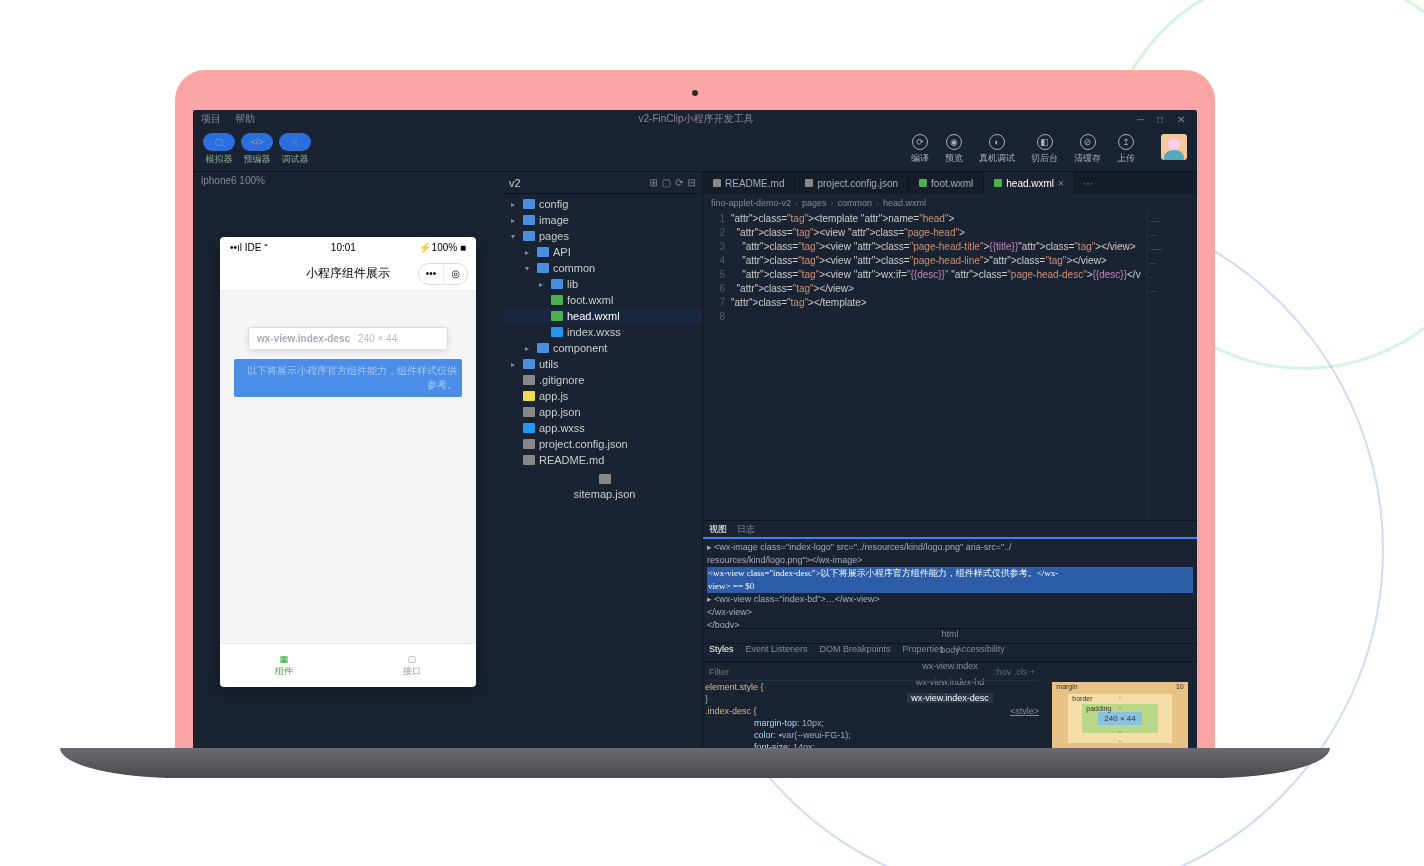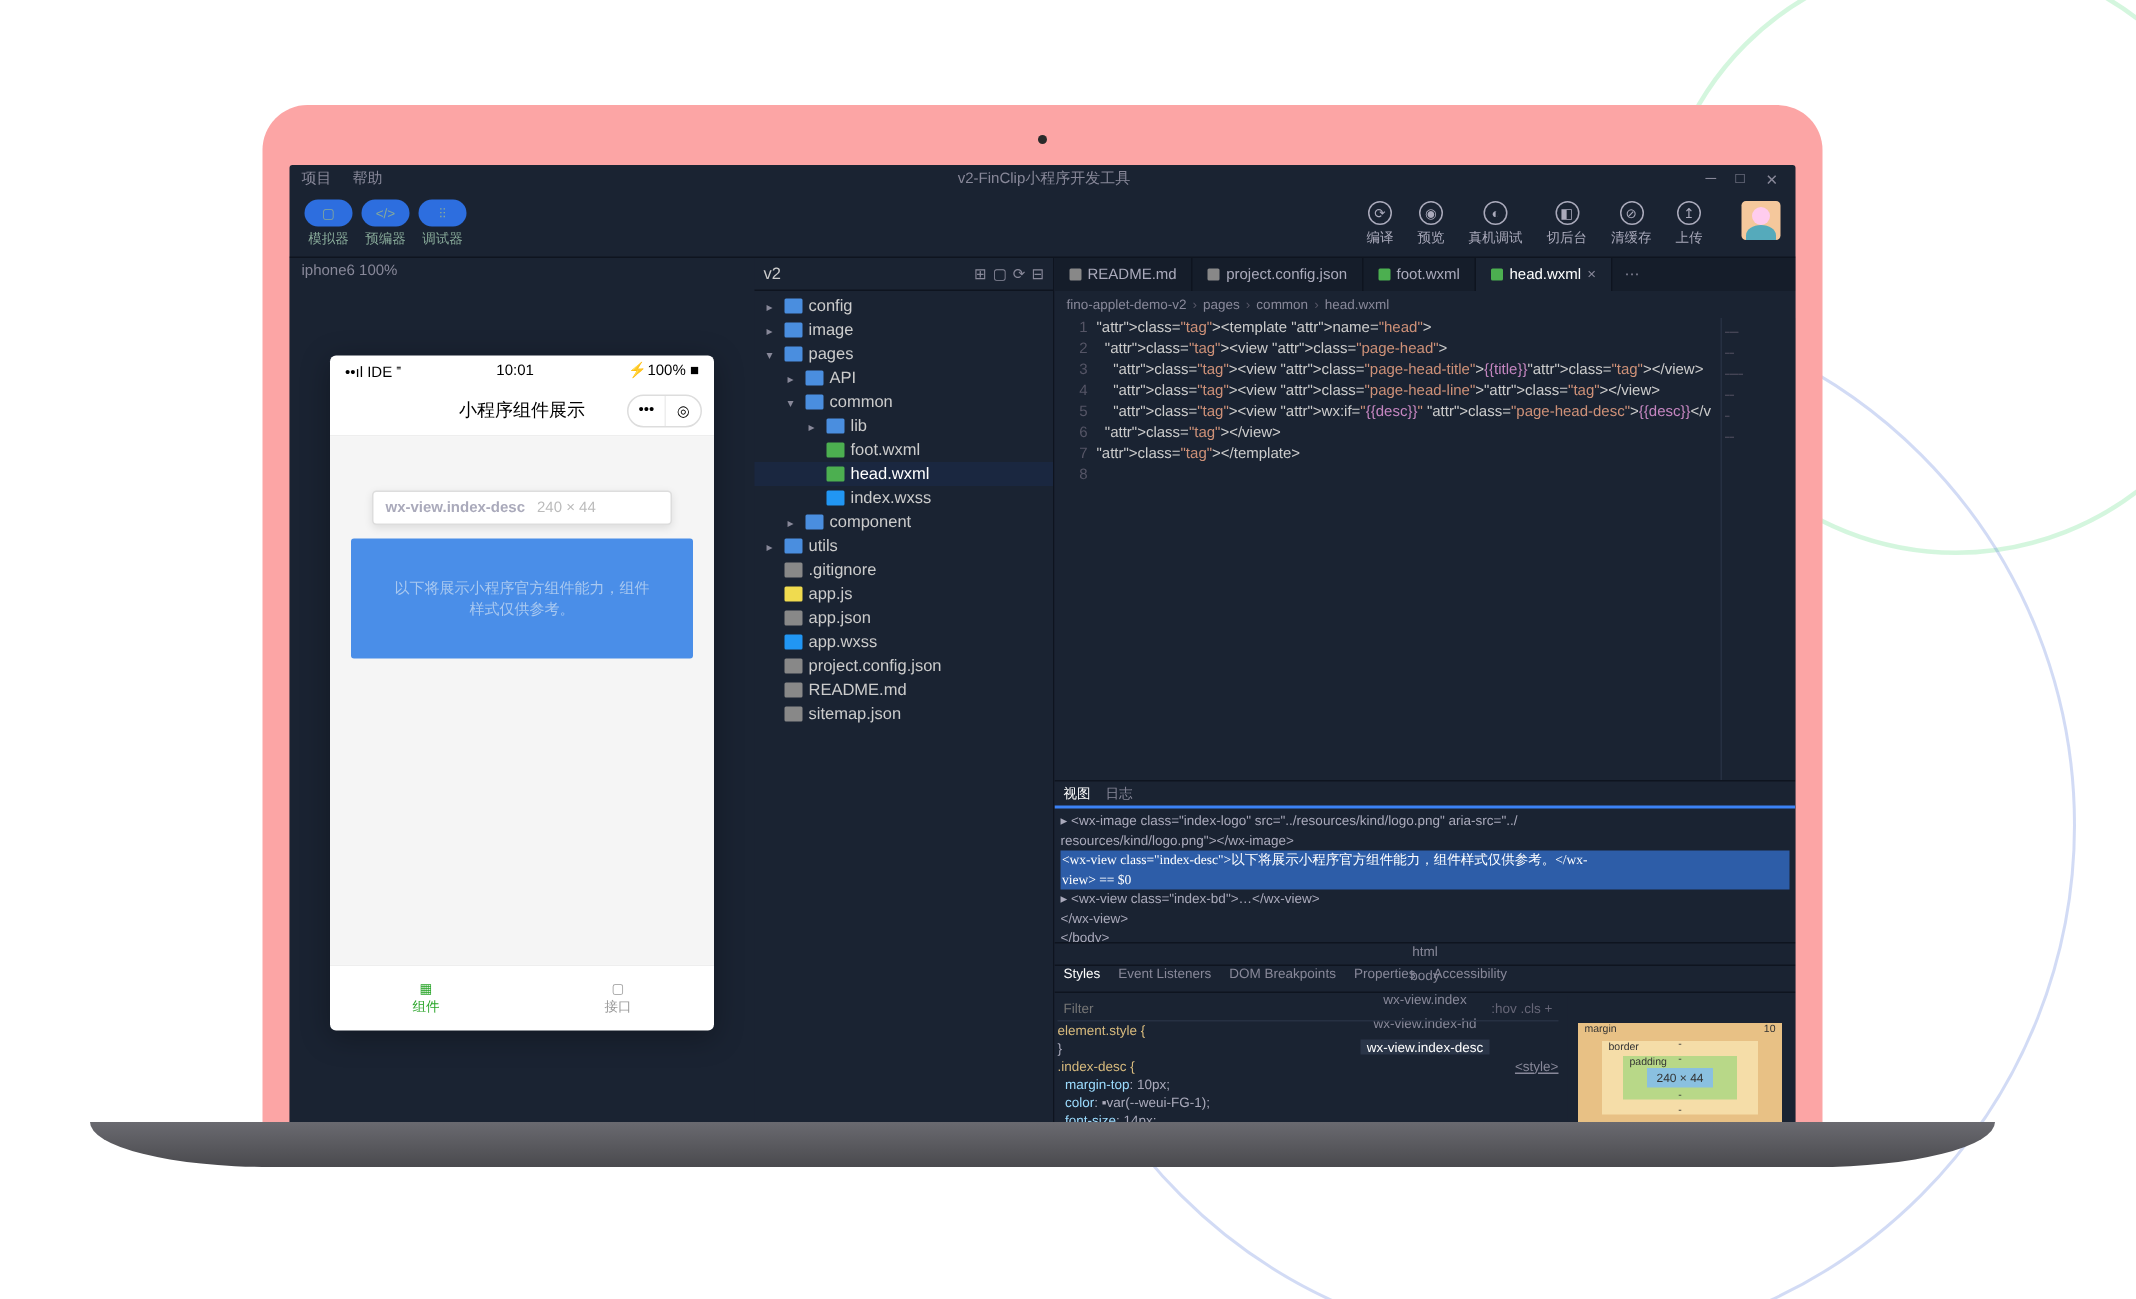--- a/index.html
+++ b/index.html
@@ -41,21 +41,21 @@
 .phone-wrap { flex: 1; display: flex; justify-content: center; align-items: flex-start; padding-top: 48px; }
 .phone { width: 256px; height: 450px; background: #fff; border-radius: 4px; box-shadow: 0 4px 20px rgba(0,0,0,.3); display: flex; flex-direction: column; }
 .ph-status { height: 20px; display: flex; align-items: center; justify-content: space-between; padding: 0 10px; font-size: 10px; color: #000; }
 .ph-nav { height: 34px; display: flex; align-items: center; justify-content: center; position: relative; border-bottom: 1px solid #eee; font-size: 12px; color: #000; }
 .ph-capsule { position: absolute; right: 8px; display: flex; border: 1px solid #ddd; border-radius: 12px; height: 22px; }
 .ph-capsule span { width: 24px; display: flex; align-items: center; justify-content: center; font-size: 10px; }
 .ph-body { flex: 1; background: #f5f5f5; padding: 0; position: relative; }
 .ph-logo-area { height: 60px; position: relative; }
 .tooltip { position: absolute; left: 28px; top: 36px; right: 28px; background: #fff; border: 1px solid #ddd; border-radius: 3px; padding: 5px 8px; font-size: 10px; display: flex; gap: 8px; box-shadow: 0 2px 6px rgba(0,0,0,.1); }
 .tooltip .dim { color: #bbb; }
-.hl-region { margin: 8px 14px; background: #4a8ee8; color: #a8c8f0; padding: 26px; font-size: 10px; text-align: center; border-radius: 2px; }
+.hl-region { margin: 8px 14px; background: #4a8ee8; color: #a8c8f0; padding: 5px; font-size: 10px; text-align: right; border-radius: 2px; }
 .ph-list { padding: 0 14px; }
 .ph-item { background: #fff; margin-bottom: 8px; padding: 14px 12px; display: flex; justify-content: space-between; align-items: center; font-size: 13px; color: #333; border-radius: 2px; cursor: pointer; }
 .ph-tabbar { height: 44px; border-top: 1px solid #eee; display: flex; }
 .ph-tab { flex: 1; display: flex; flex-direction: column; align-items: center; justify-content: center; font-size: 9px; gap: 1px; cursor: pointer; }
 .ph-tab.active { color: #2aa52a; }
 .ph-tab:not(.active) { color: #999; }
 
 
 .tree { width: 200px; background: #1a2332; border-right: 1px solid #0e141f; font-size: 11px; }
 .tree-hdr { height: 22px; display: flex; align-items: center; padding: 0 6px; color: #ccc; border-bottom: 1px solid #0e141f; }
@@ -95,21 +95,21 @@
 .dom-pane .hl { background: #2d5da8; color: #fff; padding: 0 1px; font-family: Liberation Serif, serif; }
 .crumb2 { height: 16px; border-top: 1px solid #0e141f; border-bottom: 1px solid #0e141f; padding: 0 6px; display: flex; align-items: center; gap: 6px; font-size: 9px; color: #889; flex-direction: column; }
 .crumb2 .active { color: #fff; background: #2a3548; padding: 0 4px; }
 .styles-hdr { height: 18px; display: flex; align-items: flex-start; padding: 0 6px; gap: 12px; border-bottom: 1px solid #0e141f; color: #889; }
 .styles-hdr .active { color: #fff; }
 .styles-body { flex: 1; display: flex; padding: 2px; gap: 6px; overflow: hidden; }
 .styles-list { flex: 1; font-family: Menlo, monospace; font-size: 9px; line-height: 12px; color: #aab; }
 .styles-filter { display: flex; border-bottom: 1px solid #263042; padding: 2px 4px; color: #667; }
 .styles-filter input { background: none; border: none; color: #aab; font-size: 9px; flex: 1; outline: none; }
 .rule-src { float: right; color: #889; text-decoration: underline; }
-.prop { color: #9cdcfe; } .val { color: #aab; } .sel2 { color: #d7ba7d; }
+.prop { color: #9cdcfe; margin-left: 44px; } .val { color: #aab; } .sel2 { color: #d7ba7d; }
 .boxmodel { width: 150px; height: 110px; background: #1a2332; display: flex; align-items: center; justify-content: center; }
 .bm-margin { background: #e8c185; padding: 12px 16px; font-size: 8px; color: #333; position: relative; }
 .bm-border { background: #f5dda8; padding: 10px 14px; position: relative; }
 .bm-padding { background: #b8d888; padding: 8px 16px; position: relative; }
 .bm-content { background: #8ac0e0; padding: 2px 6px; color: #333; }
 .bm-label { position: absolute; left: 4px; top: 1px; font-size: 7px; }
 .bm-val { position: absolute; font-size: 7px; color: #333; }
 </style>
 </head>
 <body>
@@ -305,21 +305,21 @@
             <div class="tnode" style="padding-left: 8px;">
               <span class="arr"></span>
               <span class="fico json"></span>
               <span>project.config.json</span>
             </div>
             <div class="tnode" style="padding-left: 8px;">
               <span class="arr"></span>
               <span class="fico md"></span>
               <span>README.md</span>
             </div>
-            <div class="tnode" style="padding-left: 8px;">
+            <div class="tnode" style="padding-left: 8px; flex-direction: column;">
               <span class="arr"></span>
               <span class="fico json"></span>
               <span>sitemap.json</span>
             </div>
           </div>
     </div>
 
     <div class="editor">
       <div class="tabs" id="editor-tabs">
             <div class="tab">

